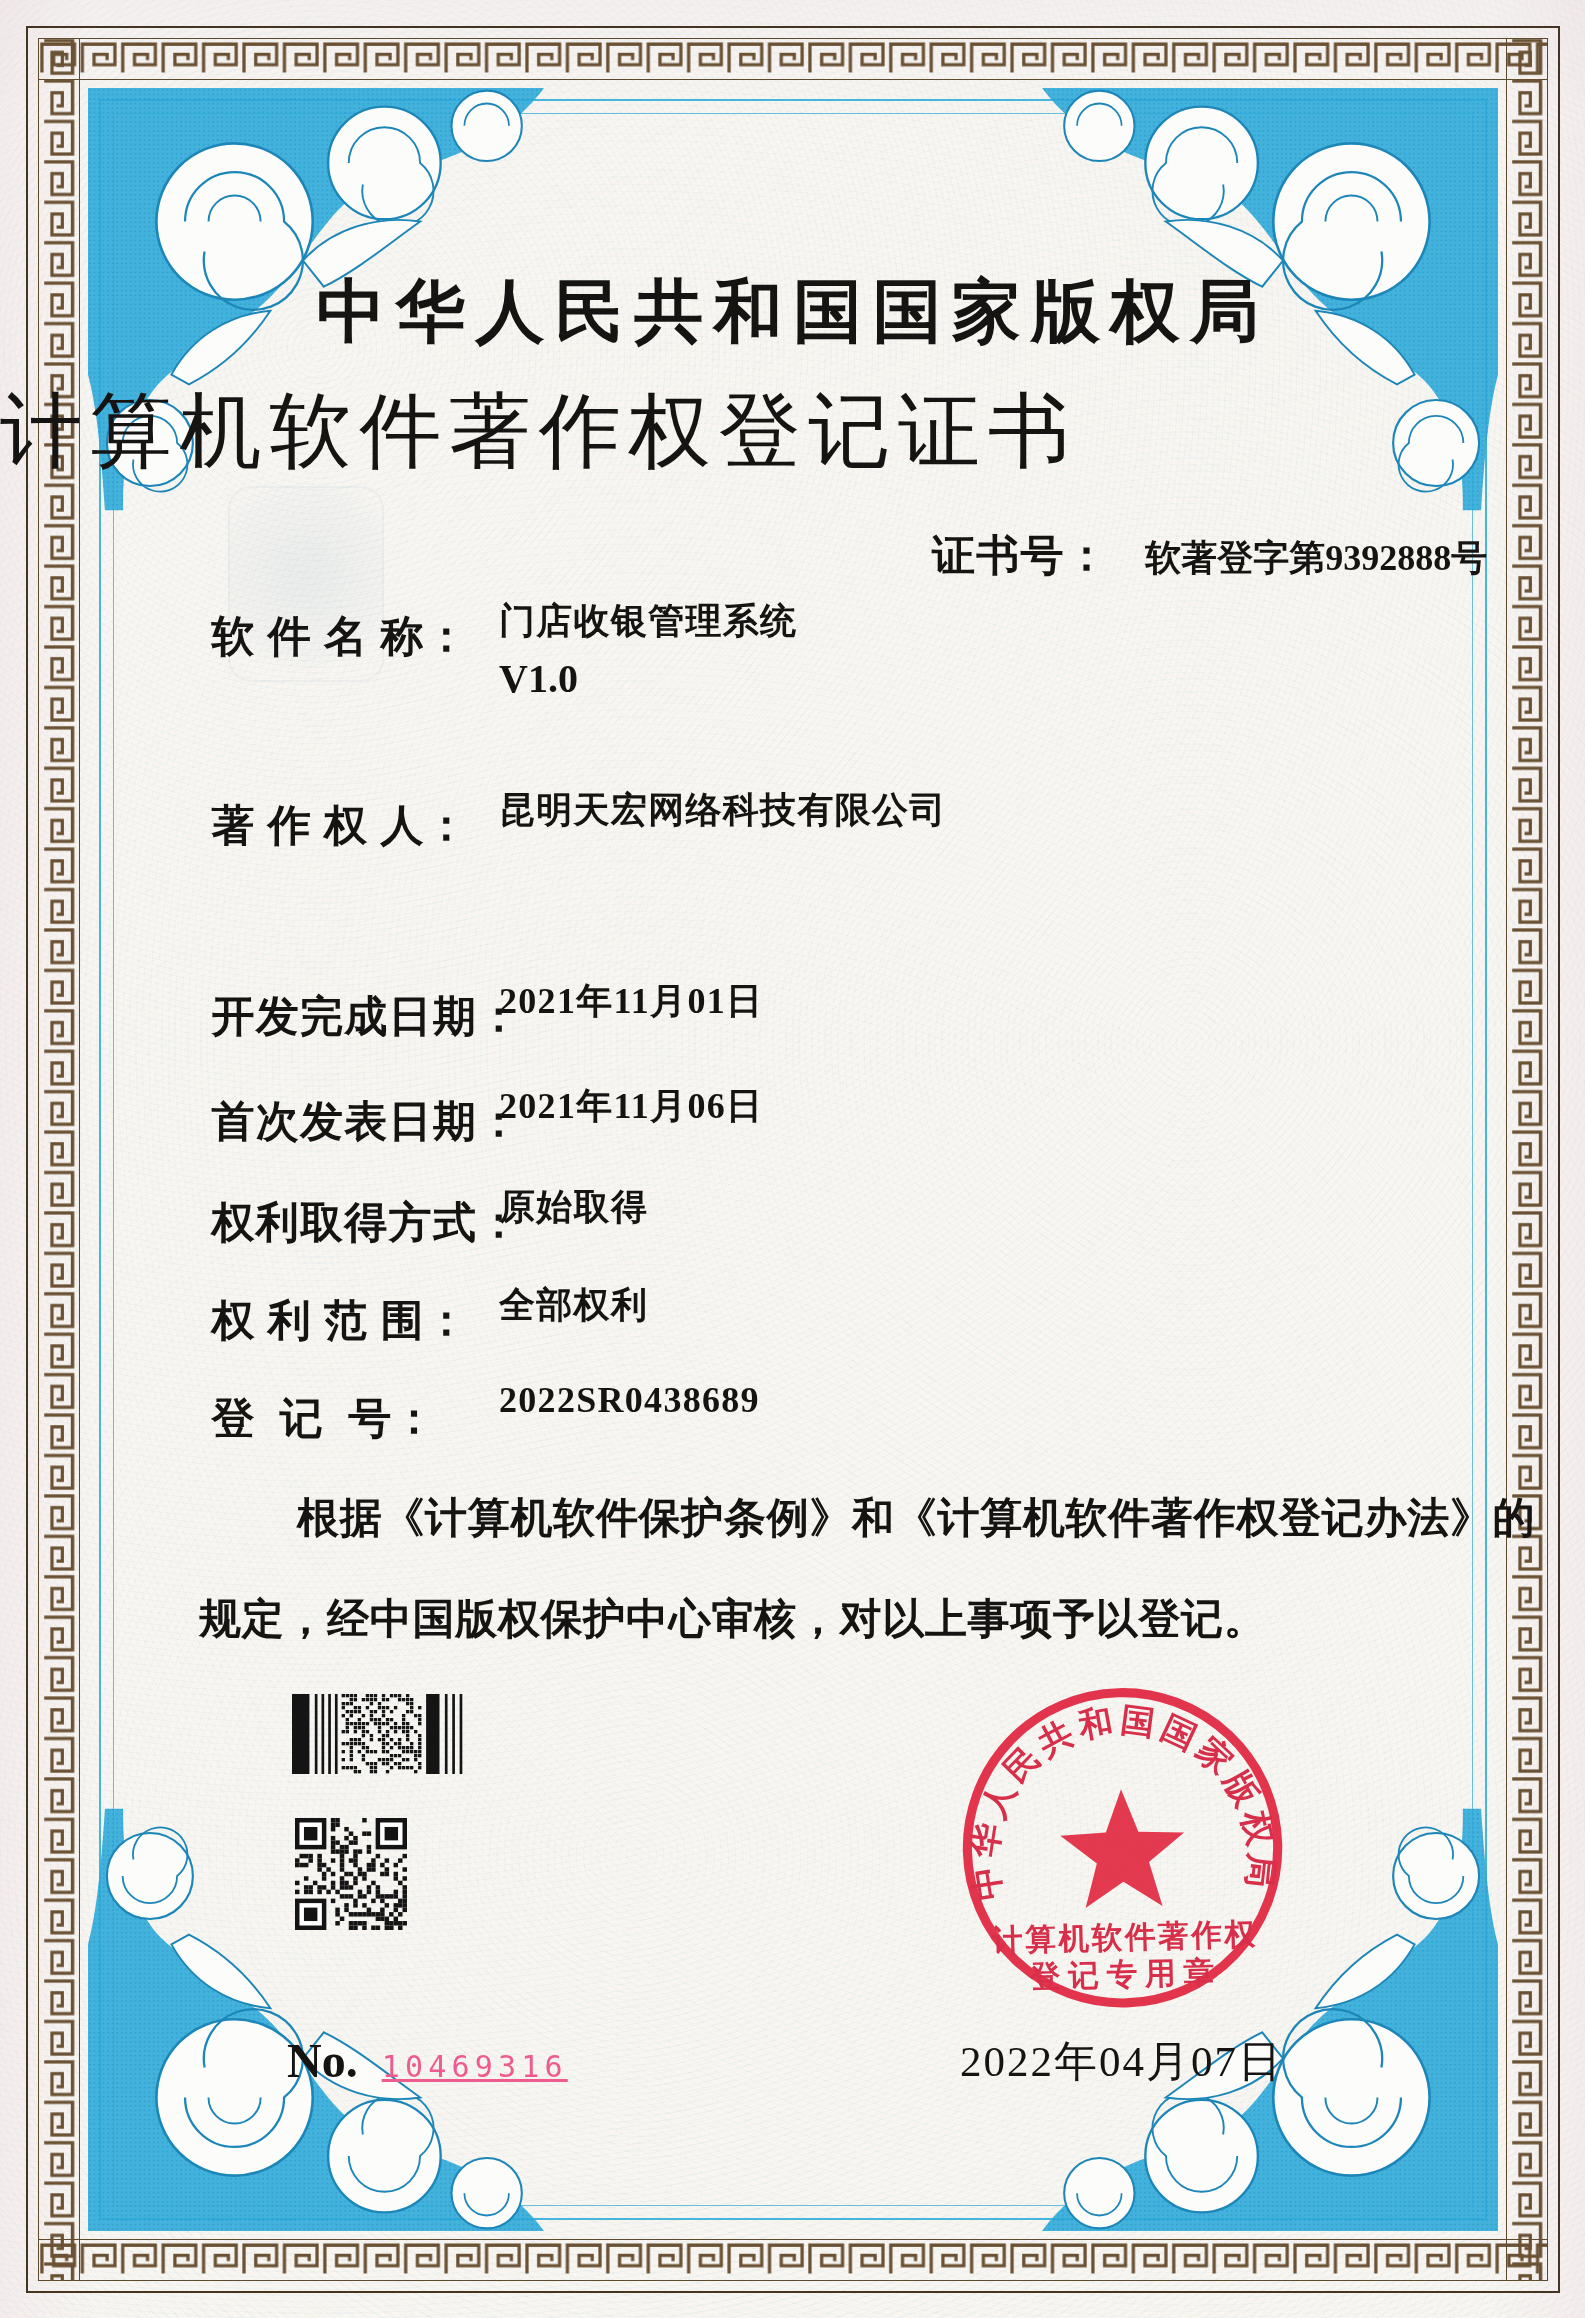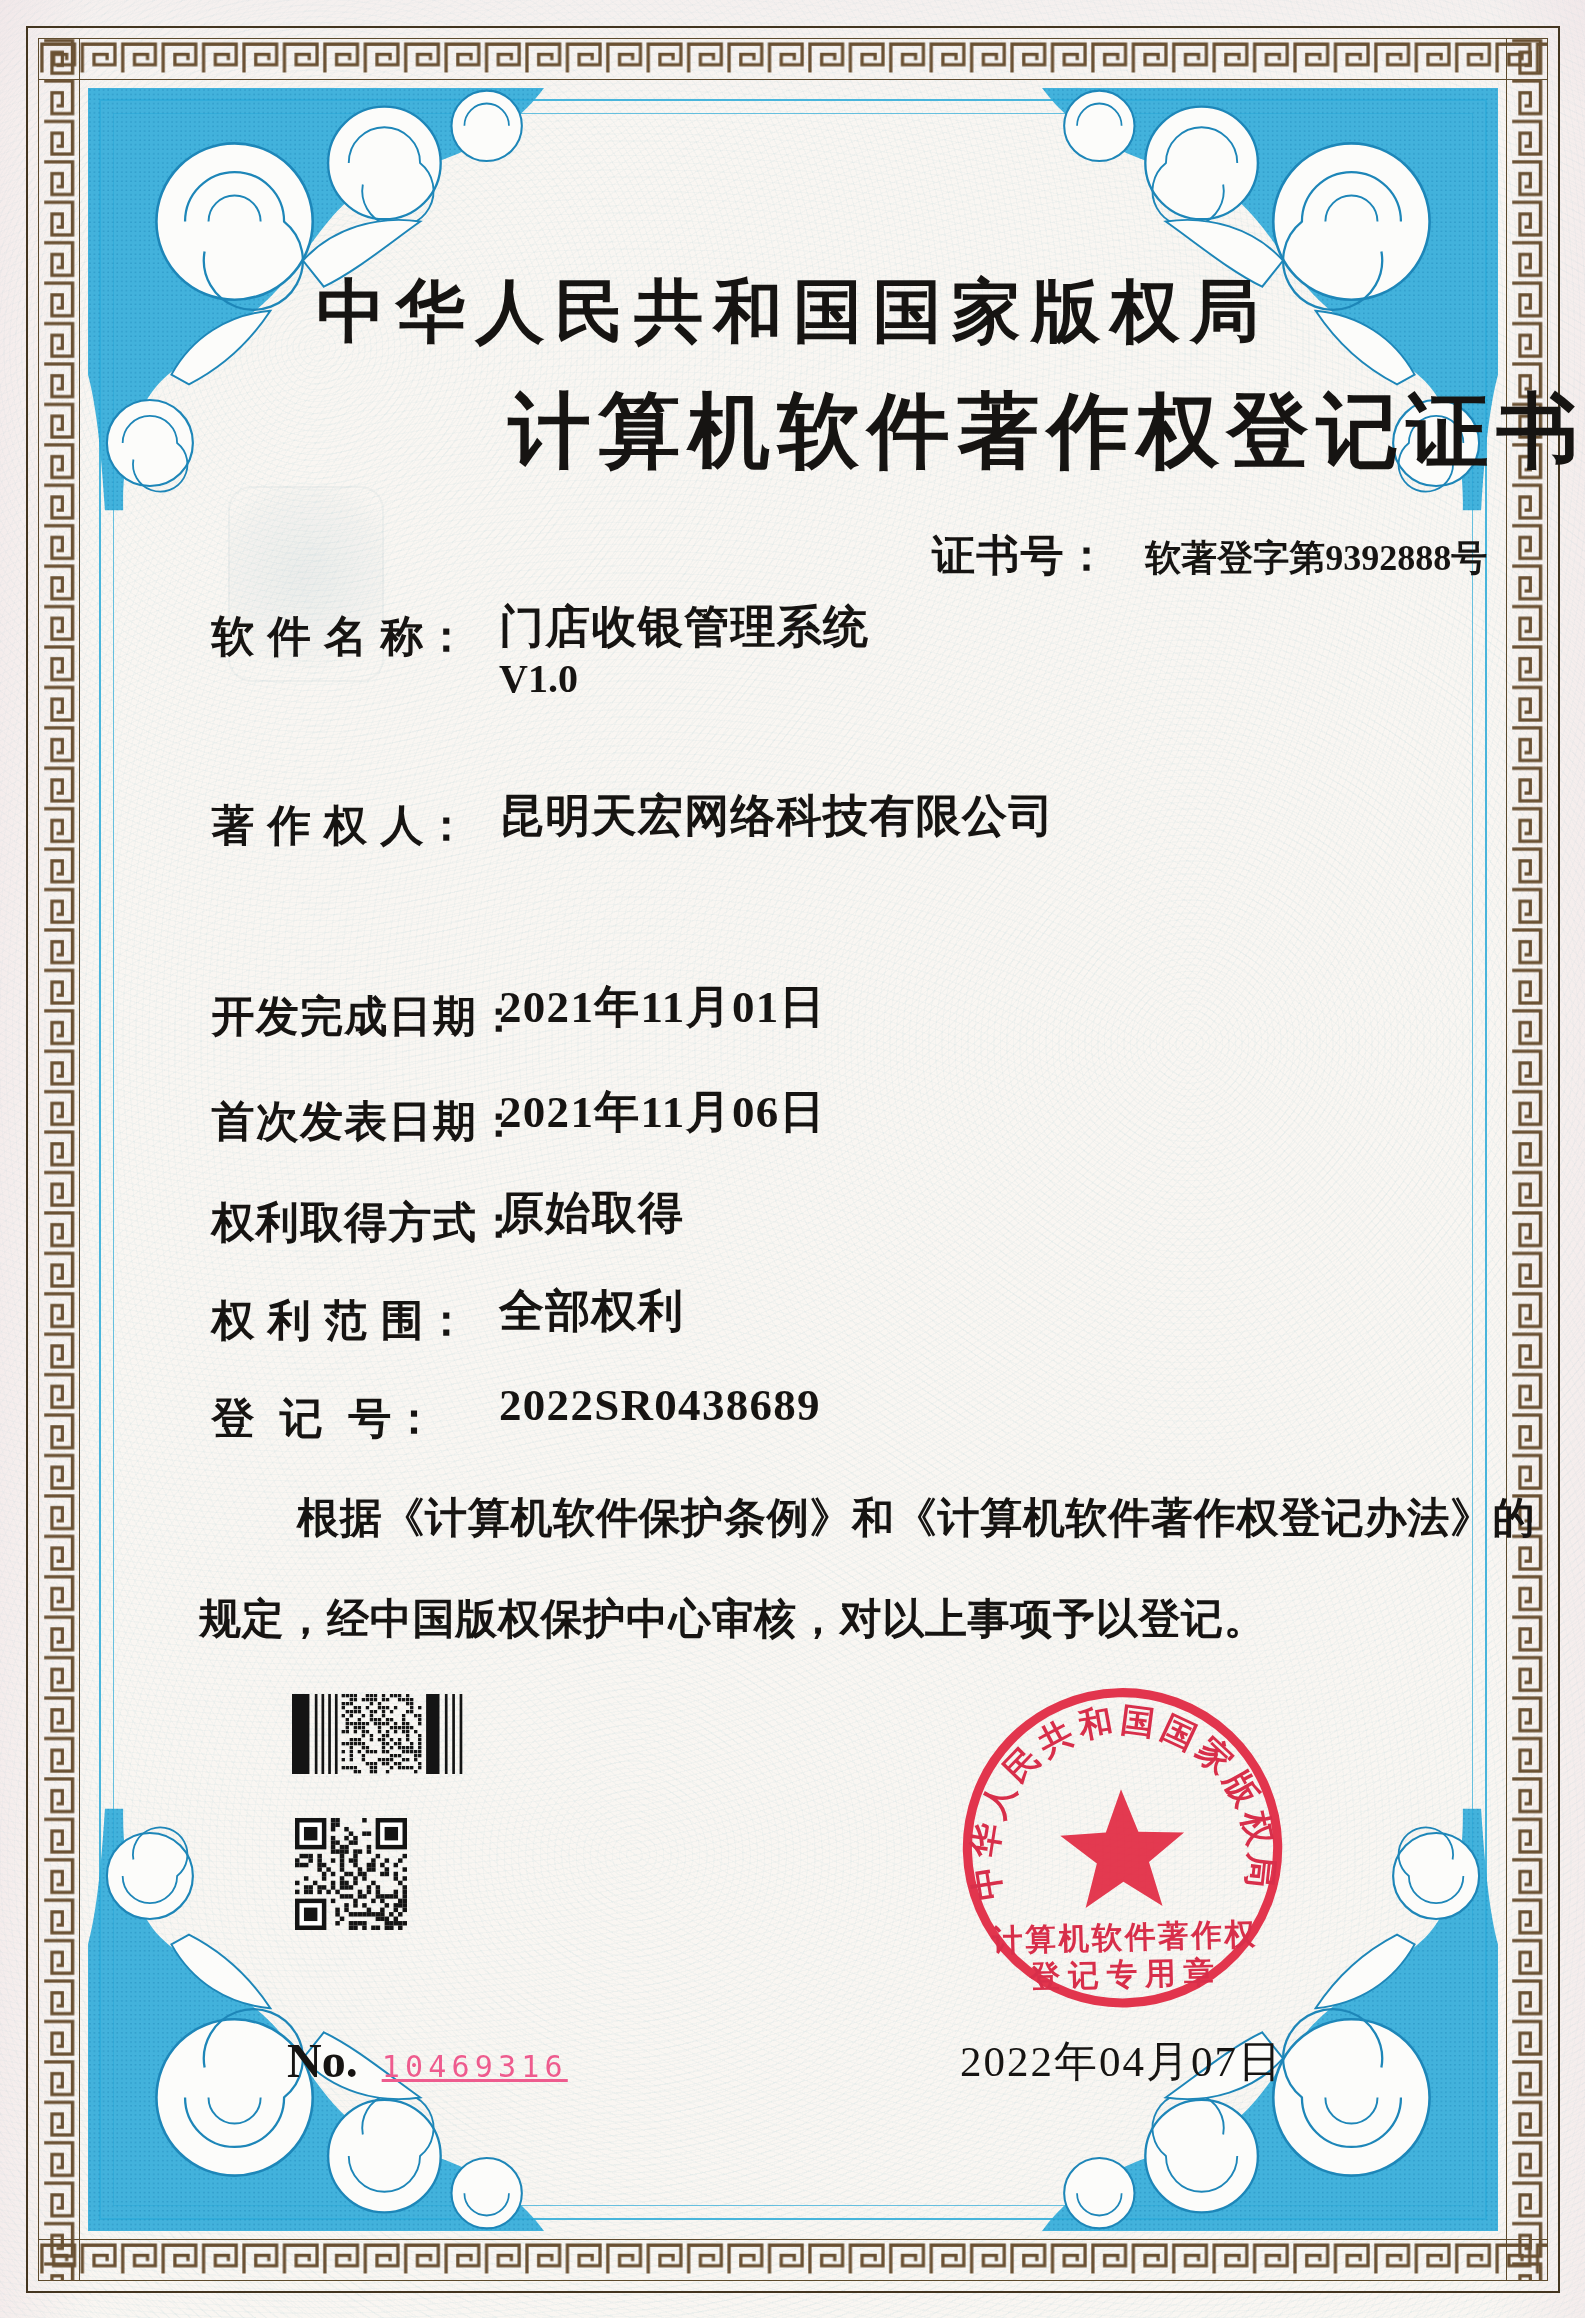--- a/index.html
+++ b/index.html
@@ -23,26 +23,26 @@
   .mb svg{display:block; width:100%; height:100%;}
   .inner-a{position:absolute; inset:99px; border:2px solid #35aed8; opacity:.9;}
   .inner-b{position:absolute; inset:113px; border:1.3px solid #35aed8; opacity:.75;}
   .orn{position:absolute; width:456px; height:456px;}
   .orn svg{width:100%; height:100%; display:block;}
   .flipx svg{transform:scaleX(-1);}
   .flipy svg{transform:scaleY(-1);}
   .flipxy svg{transform:scale(-1,-1);}
   
   .issuer{left:0; right:0; top:266px; text-align:center; font-size:69px; font-weight:700; letter-spacing:10.4px; white-space:nowrap;}
-  .cert-title{left:0; right:0; top:377px; text-align:right; font-size:82px; font-weight:700; letter-spacing:7.8px; white-space:nowrap;}
+  .cert-title{left:0; right:0; top:377px; text-align:left; font-size:82px; font-weight:400; letter-spacing:7.8px; white-space:nowrap;}
   .certno{left:932px; top:527px; font-size:36px; font-weight:700; white-space:nowrap;}
   .certno .lab{margin-right:36px;text-align:right;}
   .row{left:201px; width:1239px; white-space:pre;}
   .lab{font-size:43px; font-weight:700; letter-spacing:1.3px; white-space:pre;}
-  .val{position:absolute; left:298px; top:0; font-size:45px; font-weight:700; letter-spacing:1.3px; white-space:pre;text-align:right;}
+  .val{position:absolute; left:298px; top:0; font-size:36px; font-weight:700; letter-spacing:1.3px; white-space:pre;text-align:right;}
   .stmt{left:199px; width:1226px; font-size:42px; font-weight:700; letter-spacing:0.7px; white-space:nowrap;}
   .noline{left:287px; top:2033px; white-space:nowrap;}
   .noline .no-lab{font-size:48px; font-weight:700; margin-right:24px;}
   .noline .no-num{font-family:"DejaVu Sans Mono",monospace; font-size:30px; font-weight:400; color:#ee5b8e; letter-spacing:5.2px;text-decoration:underline;}
   .dateline{left:926px; top:2033px; width:391px; text-align:center; font-size:43px; font-weight:400; letter-spacing:2px;}
   .watermark{left:228px; top:486px; width:156px; height:196px; border-radius:23.5px;
     background:radial-gradient(circle at 50% 45%, rgba(160,185,195,.16), rgba(160,185,195,.05) 60%, rgba(160,185,195,0) 75%);
     box-shadow:inset 0 0 0 2px rgba(165,190,200,.12); filter:blur(0.7px);}
   .barcode{left:292px; top:1694px; width:175px; height:80px;}
   .qr{left:295px; top:1818px; width:112px; height:112px;}

